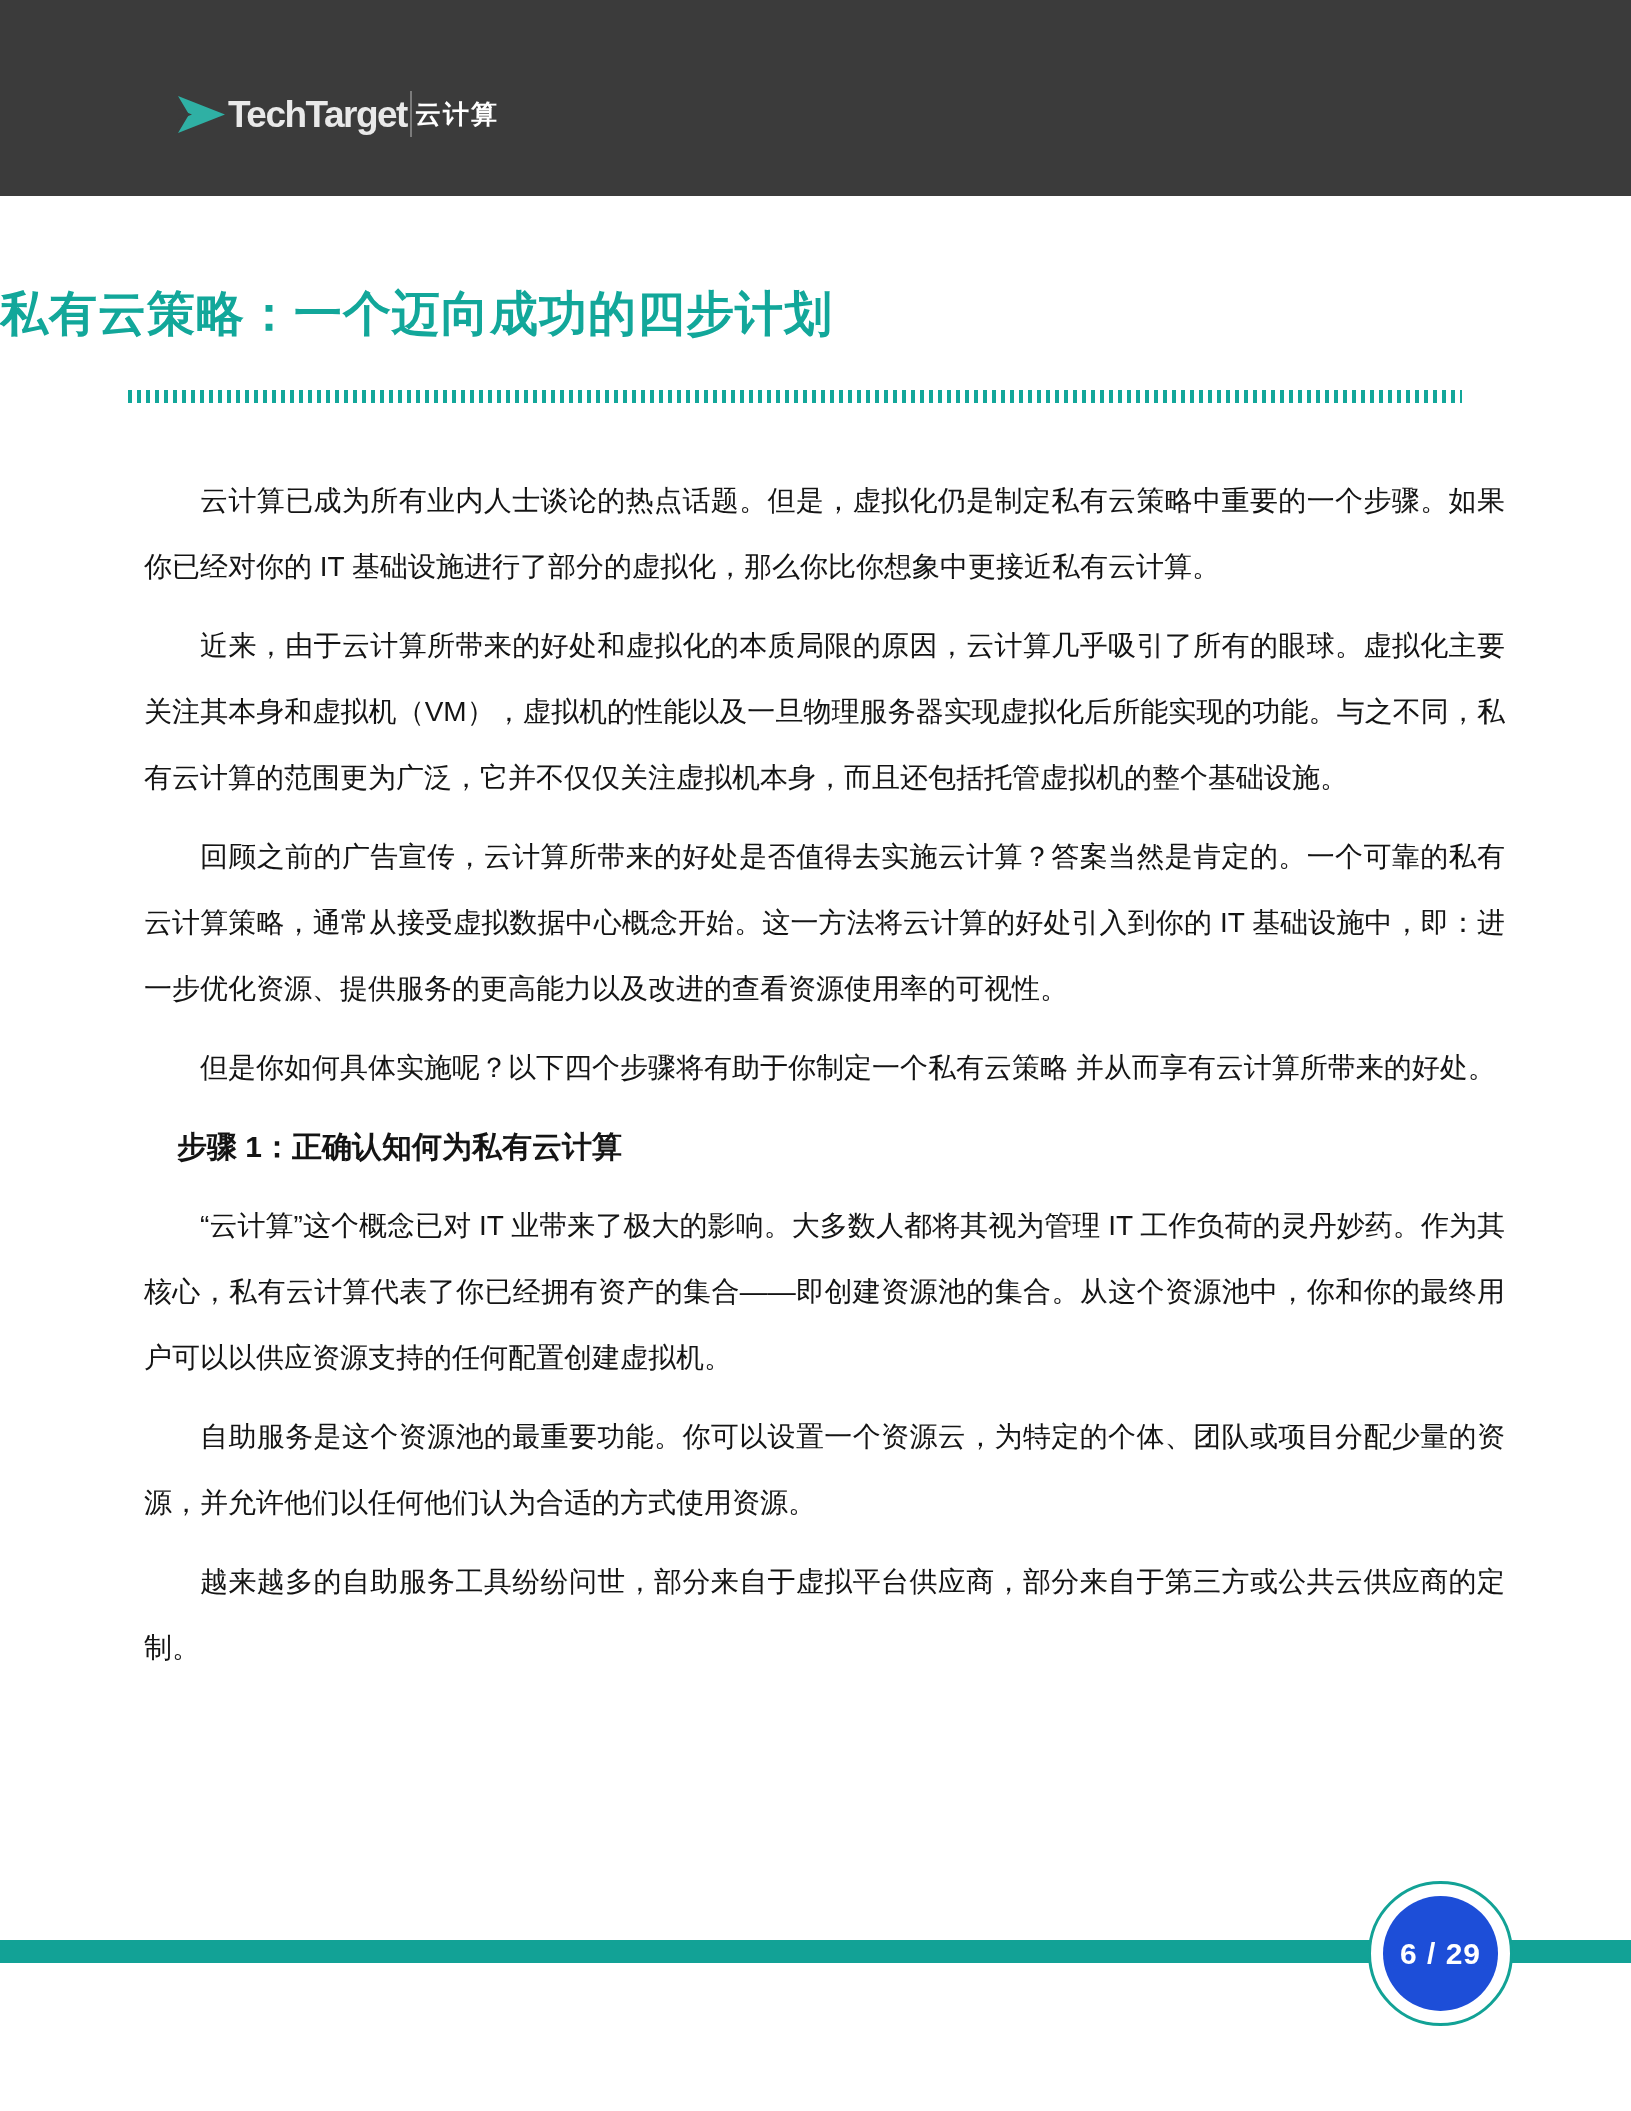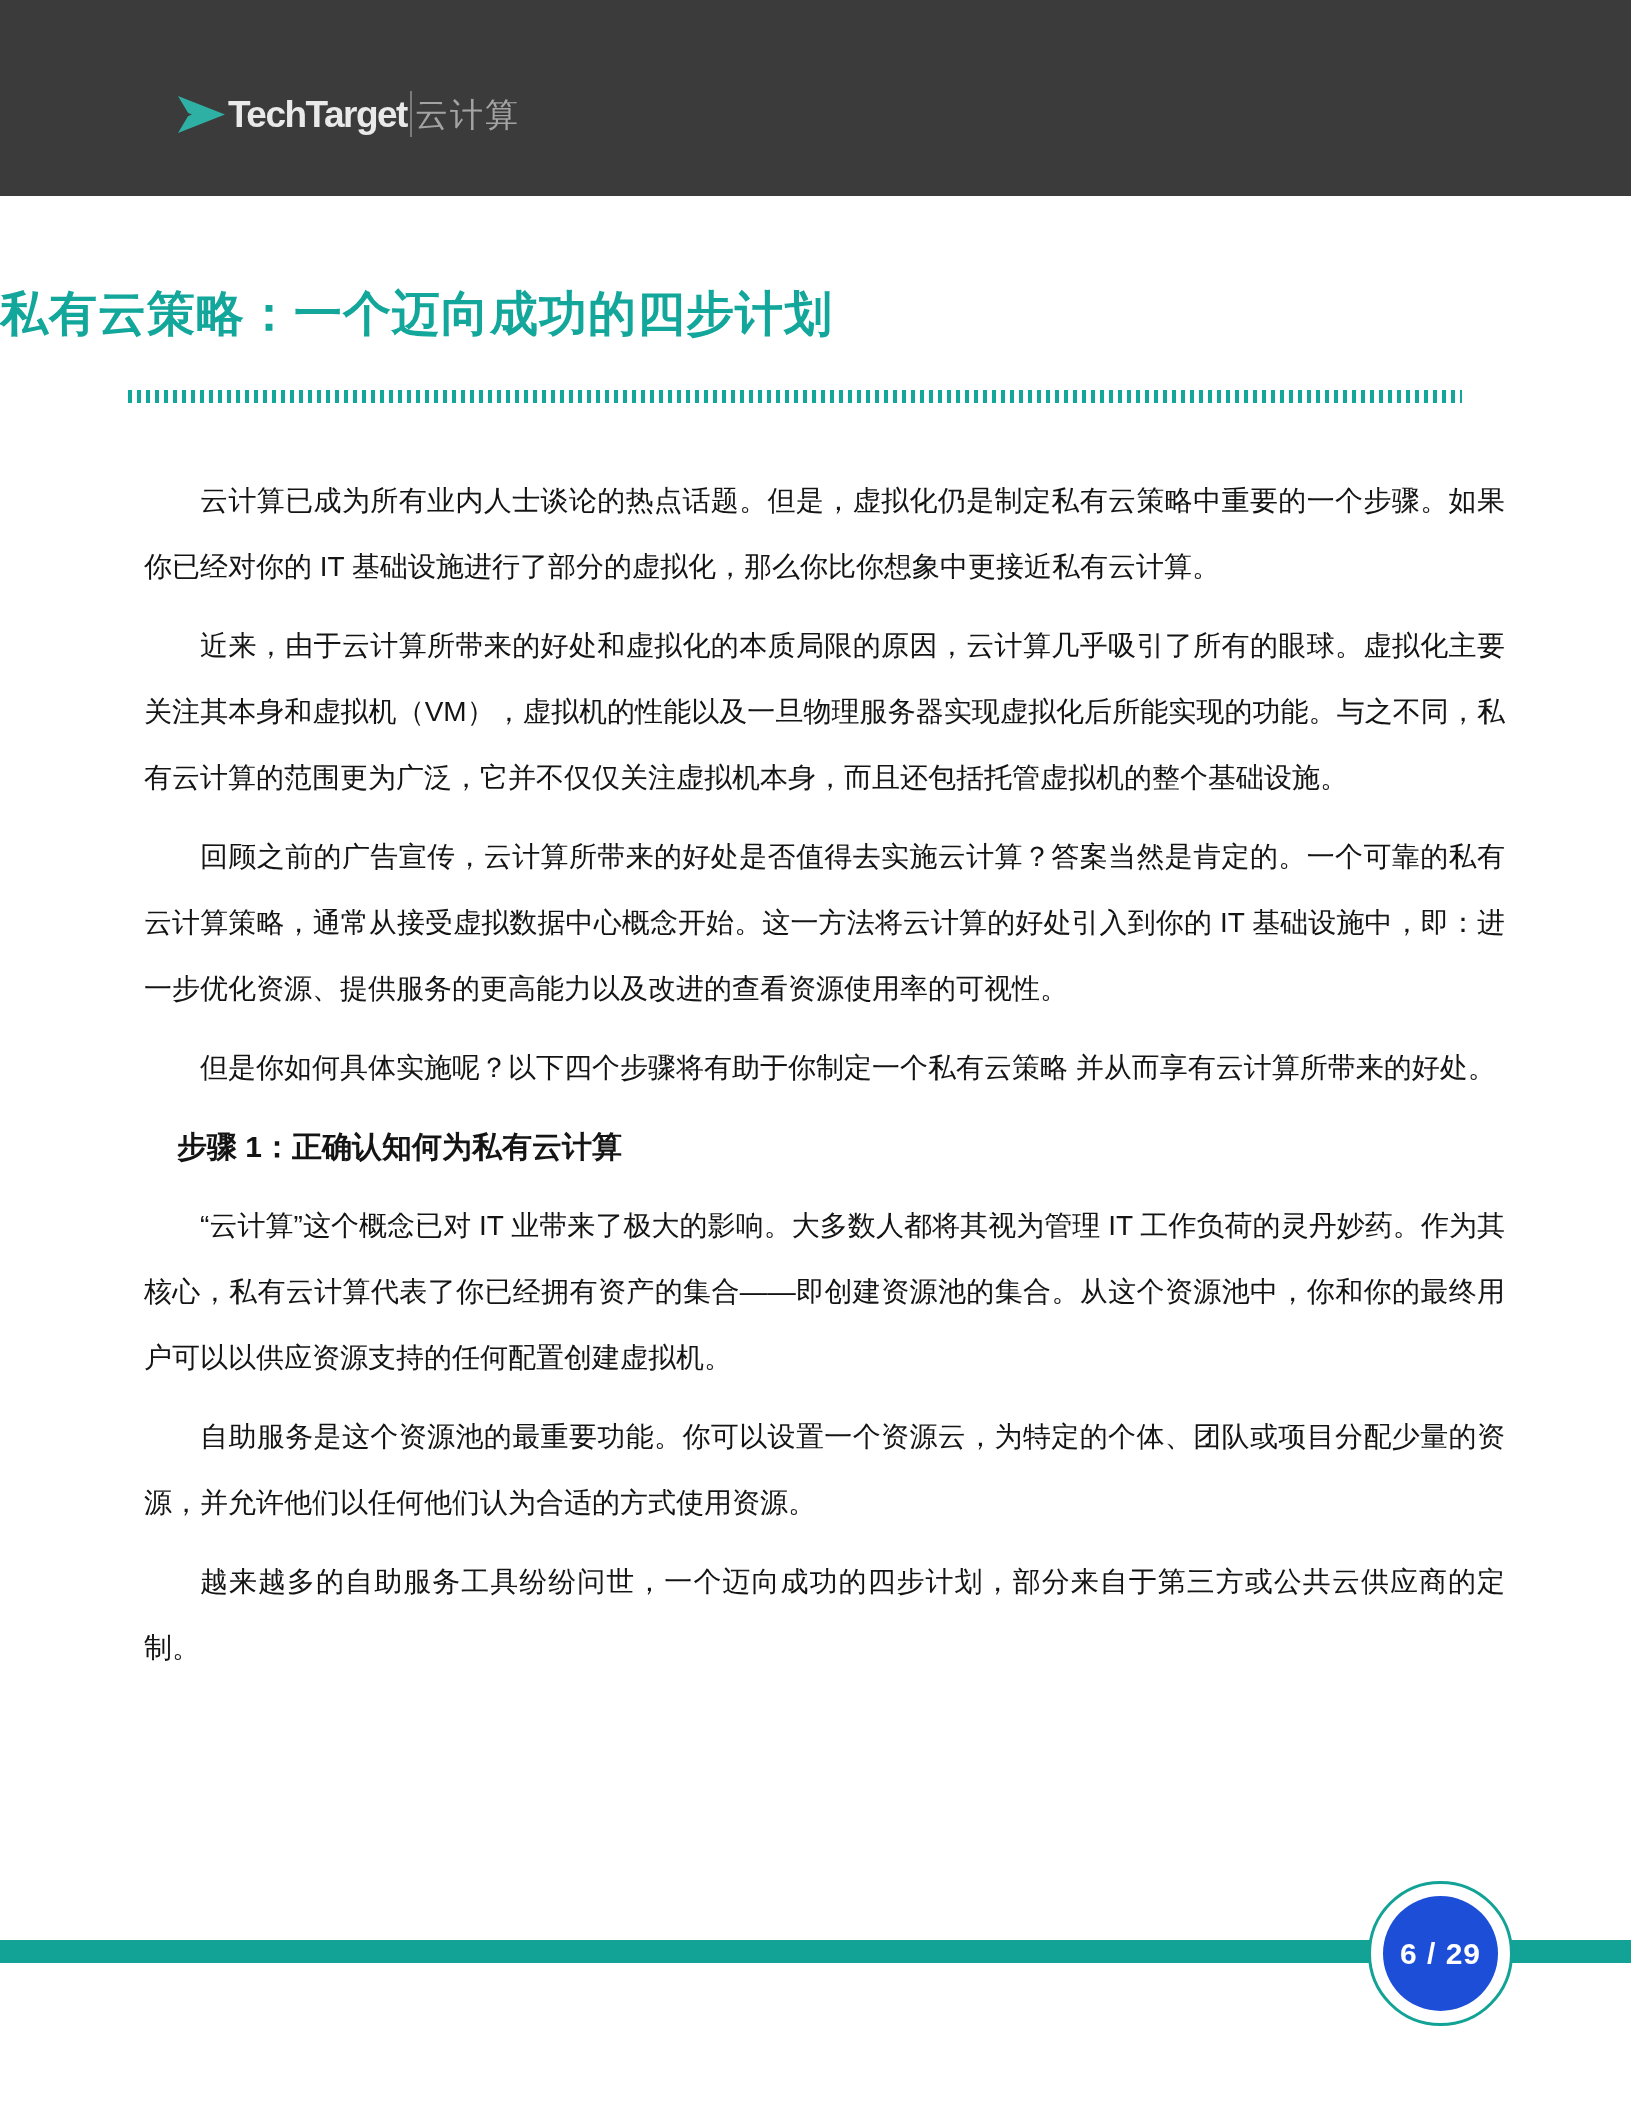--- a/index.html
+++ b/index.html
@@ -39,23 +39,23 @@
     font-weight: bold;
     letter-spacing: -1.5px;
     line-height: 1;
   }
   .logo-divider {
     width: 2px;
     height: 46px;
     background: #7B7B7B;
   }
   .logo-edition {
-    color: #a3a3a3;
-    font-size: 33px;
-    font-weight: normal;
+    color: #ffffff;
+    font-size: 26px;
+    font-weight: bold;
     line-height: 1;
     letter-spacing: 2px;
   }
 
   
   .article-title {
     position: absolute;
     left: 0; top: 288px;
     width: 100%;
     color: #12A79A;
@@ -158,21 +158,21 @@
   <div class="title-separator"></div>
 
   <div class="content">
     <p class="paragraph">云计算已成为所有业内人士谈论的热点话题。但是，虚拟化仍是制定私有云策略中重要的一个步骤。如果你已经对你的 IT 基础设施进行了部分的虚拟化，那么你比你想象中更接近私有云计算。</p>
     <p class="paragraph">近来，由于云计算所带来的好处和虚拟化的本质局限的原因，云计算几乎吸引了所有的眼球。虚拟化主要关注其本身和虚拟机（VM），虚拟机的性能以及一旦物理服务器实现虚拟化后所能实现的功能。与之不同，私有云计算的范围更为广泛，它并不仅仅关注虚拟机本身，而且还包括托管虚拟机的整个基础设施。</p>
     <p class="paragraph">回顾之前的广告宣传，云计算所带来的好处是否值得去实施云计算？答案当然是肯定的。一个可靠的私有云计算策略，通常从接受虚拟数据中心概念开始。这一方法将云计算的好处引入到你的 IT 基础设施中，即：进一步优化资源、提供服务的更高能力以及改进的查看资源使用率的可视性。</p>
     <p class="paragraph">但是你如何具体实施呢？以下四个步骤将有助于你制定一个私有云策略 并从而享有云计算所带来的好处。</p>
     <h3 class="section-heading">步骤 1：正确认知何为私有云计算</h3>
     <p class="paragraph">“云计算”这个概念已对 IT 业带来了极大的影响。大多数人都将其视为管理 IT 工作负荷的灵丹妙药。作为其核心，私有云计算代表了你已经拥有资产的集合——即创建资源池的集合。从这个资源池中，你和你的最终用户可以以供应资源支持的任何配置创建虚拟机。</p>
     <p class="paragraph">自助服务是这个资源池的最重要功能。你可以设置一个资源云，为特定的个体、团队或项目分配少量的资源，并允许他们以任何他们认为合适的方式使用资源。</p>
-    <p class="paragraph">越来越多的自助服务工具纷纷问世，一个迈向成功的四步计划，部分来自于第三方或公共云供应商的定制。</p>
+    <p class="paragraph">越来越多的自助服务工具纷纷问世，部分来自于虚拟平台供应商，部分来自于第三方或公共云供应商的定制。</p>
   </div>
 
   <div class="footer-bar"></div>
   <div class="page-badge">
     <div class="page-badge-inner">6 / 29</div>
   </div>
 
 </div>
 
 </body></html>

